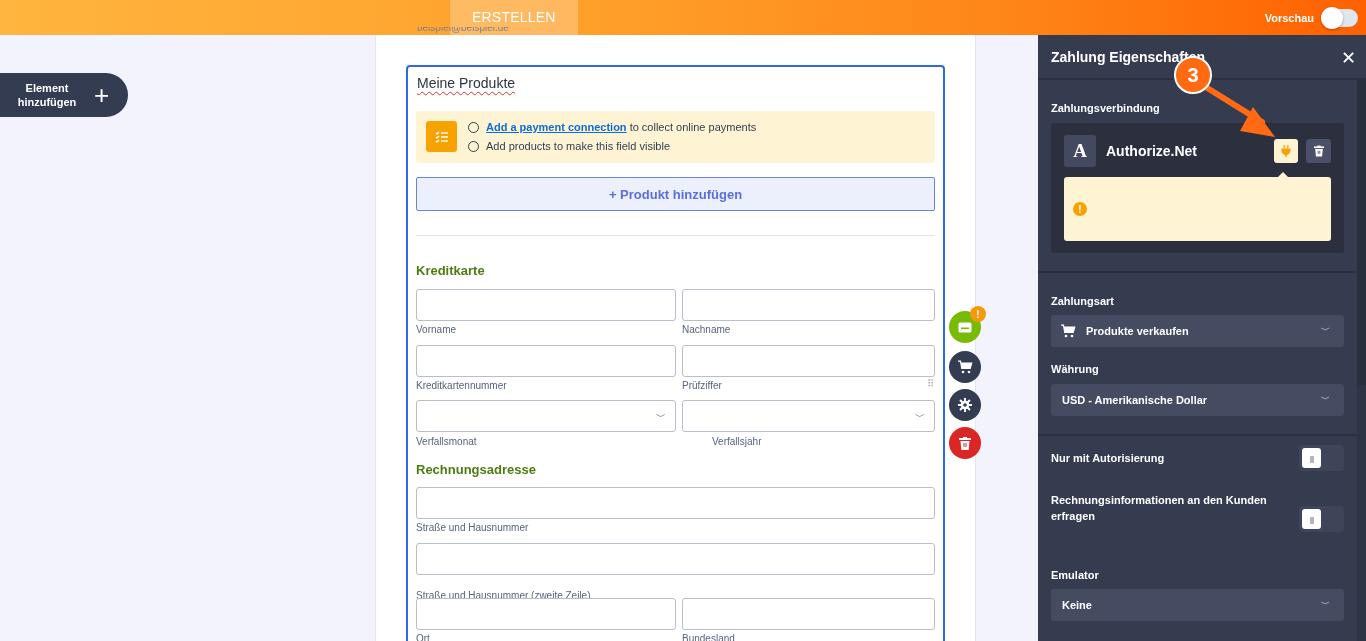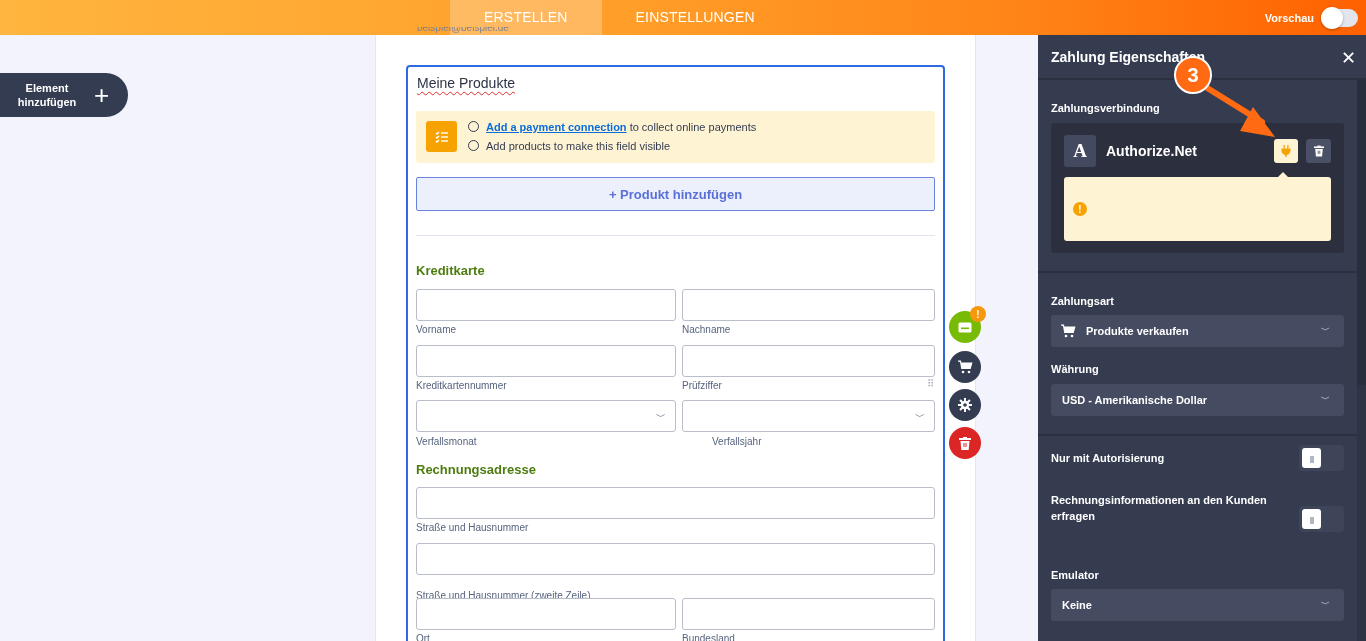--- a/index.html
+++ b/index.html
@@ -3,21 +3,21 @@
 <meta charset="utf-8">
 <style>
   * { box-sizing: border-box; margin: 0; padding: 0; }
   html, body { width: 1366px; height: 641px; overflow: hidden; }
   body { font-family: "Liberation Sans", sans-serif; background: #f3f3fe; position: relative; }
 
   
   .topbar { position: absolute; left: 0; top: 0; width: 1366px; height: 35px;
     background: linear-gradient(90deg, #ffb53f 0%, #ff9f29 45%, #ff8417 75%, #ff6100 100%); }
   .nav { position: absolute; left: 450px; top: 0; height: 35px; display: flex; }
-  .nav-tab { height: 35px; line-height: 35px; padding: 0 34px; color: #fff; font-size: 14px; letter-spacing: 0.2px; cursor: pointer; }
+  .nav-tab { height: 35px; line-height: 35px; padding: 0 22px; color: #fff; font-size: 14px; letter-spacing: 0.2px; cursor: pointer; }
   .nav-tab.active { background: rgba(255,255,255,0.25); }
   .preview { position: absolute; right: 8px; top: 0; height: 35px; display: flex; align-items: center; gap: 8px; }
   .preview-label { color: #fff; font-size: 11px; font-weight: bold; }
   .toggle-pill { width: 36px; height: 18px; border-radius: 9px; background: #e2e4ee; position: relative; }
   .toggle-pill .knob { position: absolute; left: -1px; top: -2px; width: 22px; height: 22px; border-radius: 50%; background: #fff; box-shadow: 0 1px 3px rgba(0,0,0,.3); }
 
   
   .add-element { position: absolute; left: 0; top: 73px; width: 128px; height: 44px; background: #343c52; border-radius: 0 22px 22px 0;
     display: flex; align-items: center; color: #fff; cursor: pointer; }
   .add-element .label { width: 94px; text-align: center; font-size: 11px; font-weight: bold; line-height: 14px; }
@@ -25,21 +25,21 @@
 
   
   .canvas { position: absolute; left: 375px; top: 35px; width: 601px; height: 606px; background: #fff; border-left: 1px solid #e4e6f3; border-right: 1px solid #e4e6f3; }
   .cut-email { position: absolute; left: 417px; top: 27px; font-size: 10px; color: #7a7f96; height: 8px; overflow: hidden; line-height: 2px; }
 
   .field-box { position: absolute; left: 406px; top: 65px; width: 539px; height: 600px; border: 2px solid #2e69e2; border-radius: 4px; background: #fff; }
   .field-title { position: absolute; left: 417px; top: 75px; font-size: 14px; color: #2c3345; text-decoration: underline wavy #e03030; text-decoration-thickness: 1px; text-underline-offset: 3px; }
 
   .notice { position: absolute; left: 416px; top: 111px; width: 519px; height: 52px; background: #fef4d4; border-radius: 3px; }
   .notice-icon { position: absolute; left: 10px; top: 10px; width: 31px; height: 31px; background: #f6a200; border-radius: 3px; color: #fff; display: flex; align-items: center; justify-content: center; font-size: 14px; }
-  .notice-row { position: absolute; left: 52px; font-size: 11px; color: #343c52; display: flex; align-items: flex-start; gap: 7px; }
+  .notice-row { position: absolute; left: 52px; font-size: 11px; color: #343c52; display: flex; align-items: flex-end; gap: 7px; }
   .notice-row .radio { width: 11px; height: 11px; border: 1.3px solid #343c52; border-radius: 50%; }
   .notice-row a { color: #0b6ddb; font-weight: bold; text-decoration: underline; }
 
   .add-product { position: absolute; left: 416px; top: 177px; width: 519px; height: 34px; background: #ecf0fd; border: 1px solid #6b83e0; border-radius: 2px;
     color: #5a6fd8; font-size: 13px; font-weight: bold; display: flex; align-items: center; justify-content: center; cursor: pointer; }
   .divider { position: absolute; left: 416px; top: 235px; width: 519px; height: 1px; background: #e3e5ee; }
 
   .section-title { position: absolute; font-size: 13px; font-weight: bold; color: #4d7c0f; }
   .input { position: absolute; height: 32px; border: 1px solid #b8bdc9; border-radius: 3px; background: #fff; }
   .input .chev { position: absolute; right: 9px; top: 9px; font-size: 10px; color: #57647e; }
@@ -84,21 +84,20 @@
   
   .anno-circle { position: absolute; left: 1174px; top: 56px; width: 38px; height: 38px; border-radius: 50%; background: #ff6a13; border: 2px solid #fff; color: #fff; font-size: 20px; font-weight: bold; display: flex; align-items: center; justify-content: center; }
   .anno-arrow { position: absolute; left: 0; top: 0; width: 1366px; height: 641px; pointer-events: none; }
 </style>
 </head>
 <body>
 
 <div class="topbar">
   <div class="nav">
     <div class="nav-tab active">ERSTELLEN</div>
-    <div class="nav-tab">EINSTELLUNGEN</div>
   </div>
   <div class="preview">
     <span class="preview-label">Vorschau</span>
     <div class="toggle-pill">
         <div class="knob"></div>
       </div>
   </div>
 </div>
 
 <div class="add-element">

